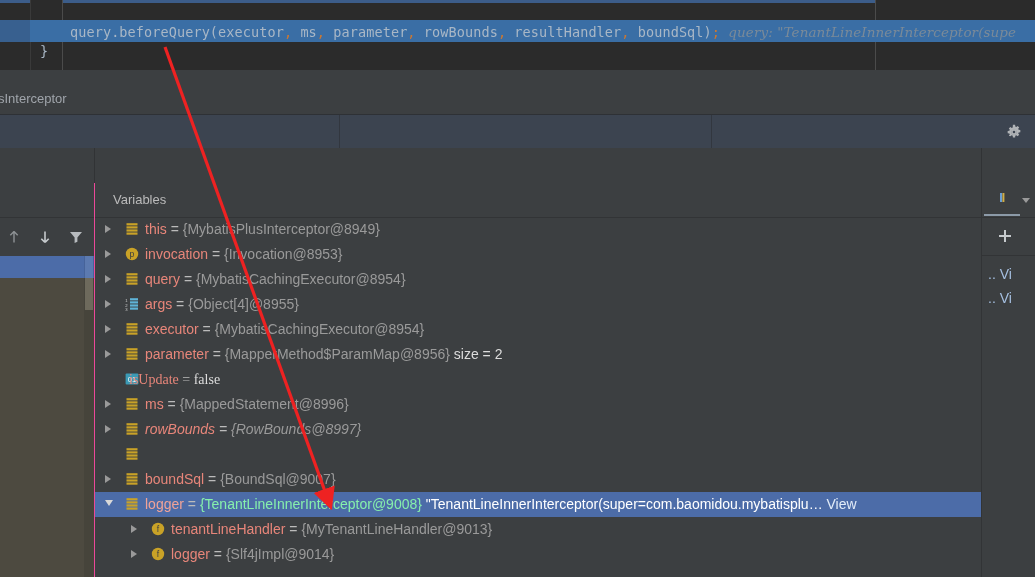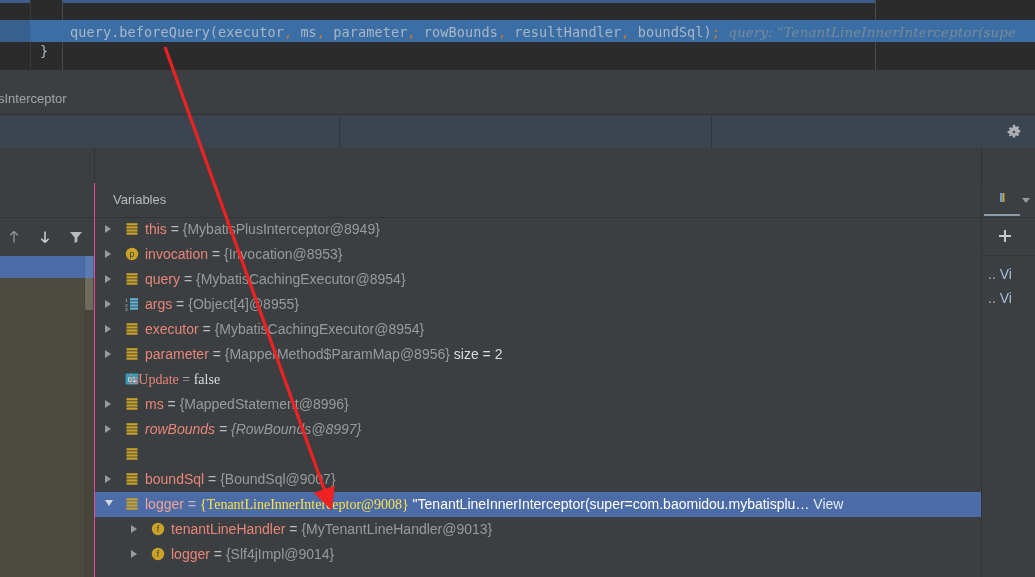--- a/index.html
+++ b/index.html
@@ -194,21 +194,21 @@
   .vicon {
     position: absolute; top: 5px;
     width: 14px; height: 14px;
   }
   .vlabel { color: #e8867a; }
   .veq { color: #bbbbbb; }
   .vval { color: #9a9a9a; }
   .vstr { color: #cfcfcf; }
   .vextra { color: #dcdcdc; }
   .vlink { color: #a5bfe0; }
-  .vrow.selected .vval { color: #fde047; font-family: Liberation Serif, serif; }
+  .vrow.selected .vval { color: #86efac; }
   .vrow.selected .vlabel { color: #f0a398; }
   .vrow.selected .vstr { color: #ffffff; }
   .vrow.selected .vlink { color: #e2ecf8; }
   .vtext {
     position: absolute; left: 0; top: 0;
     white-space: nowrap;
   }
 
   
   .watch-col {

